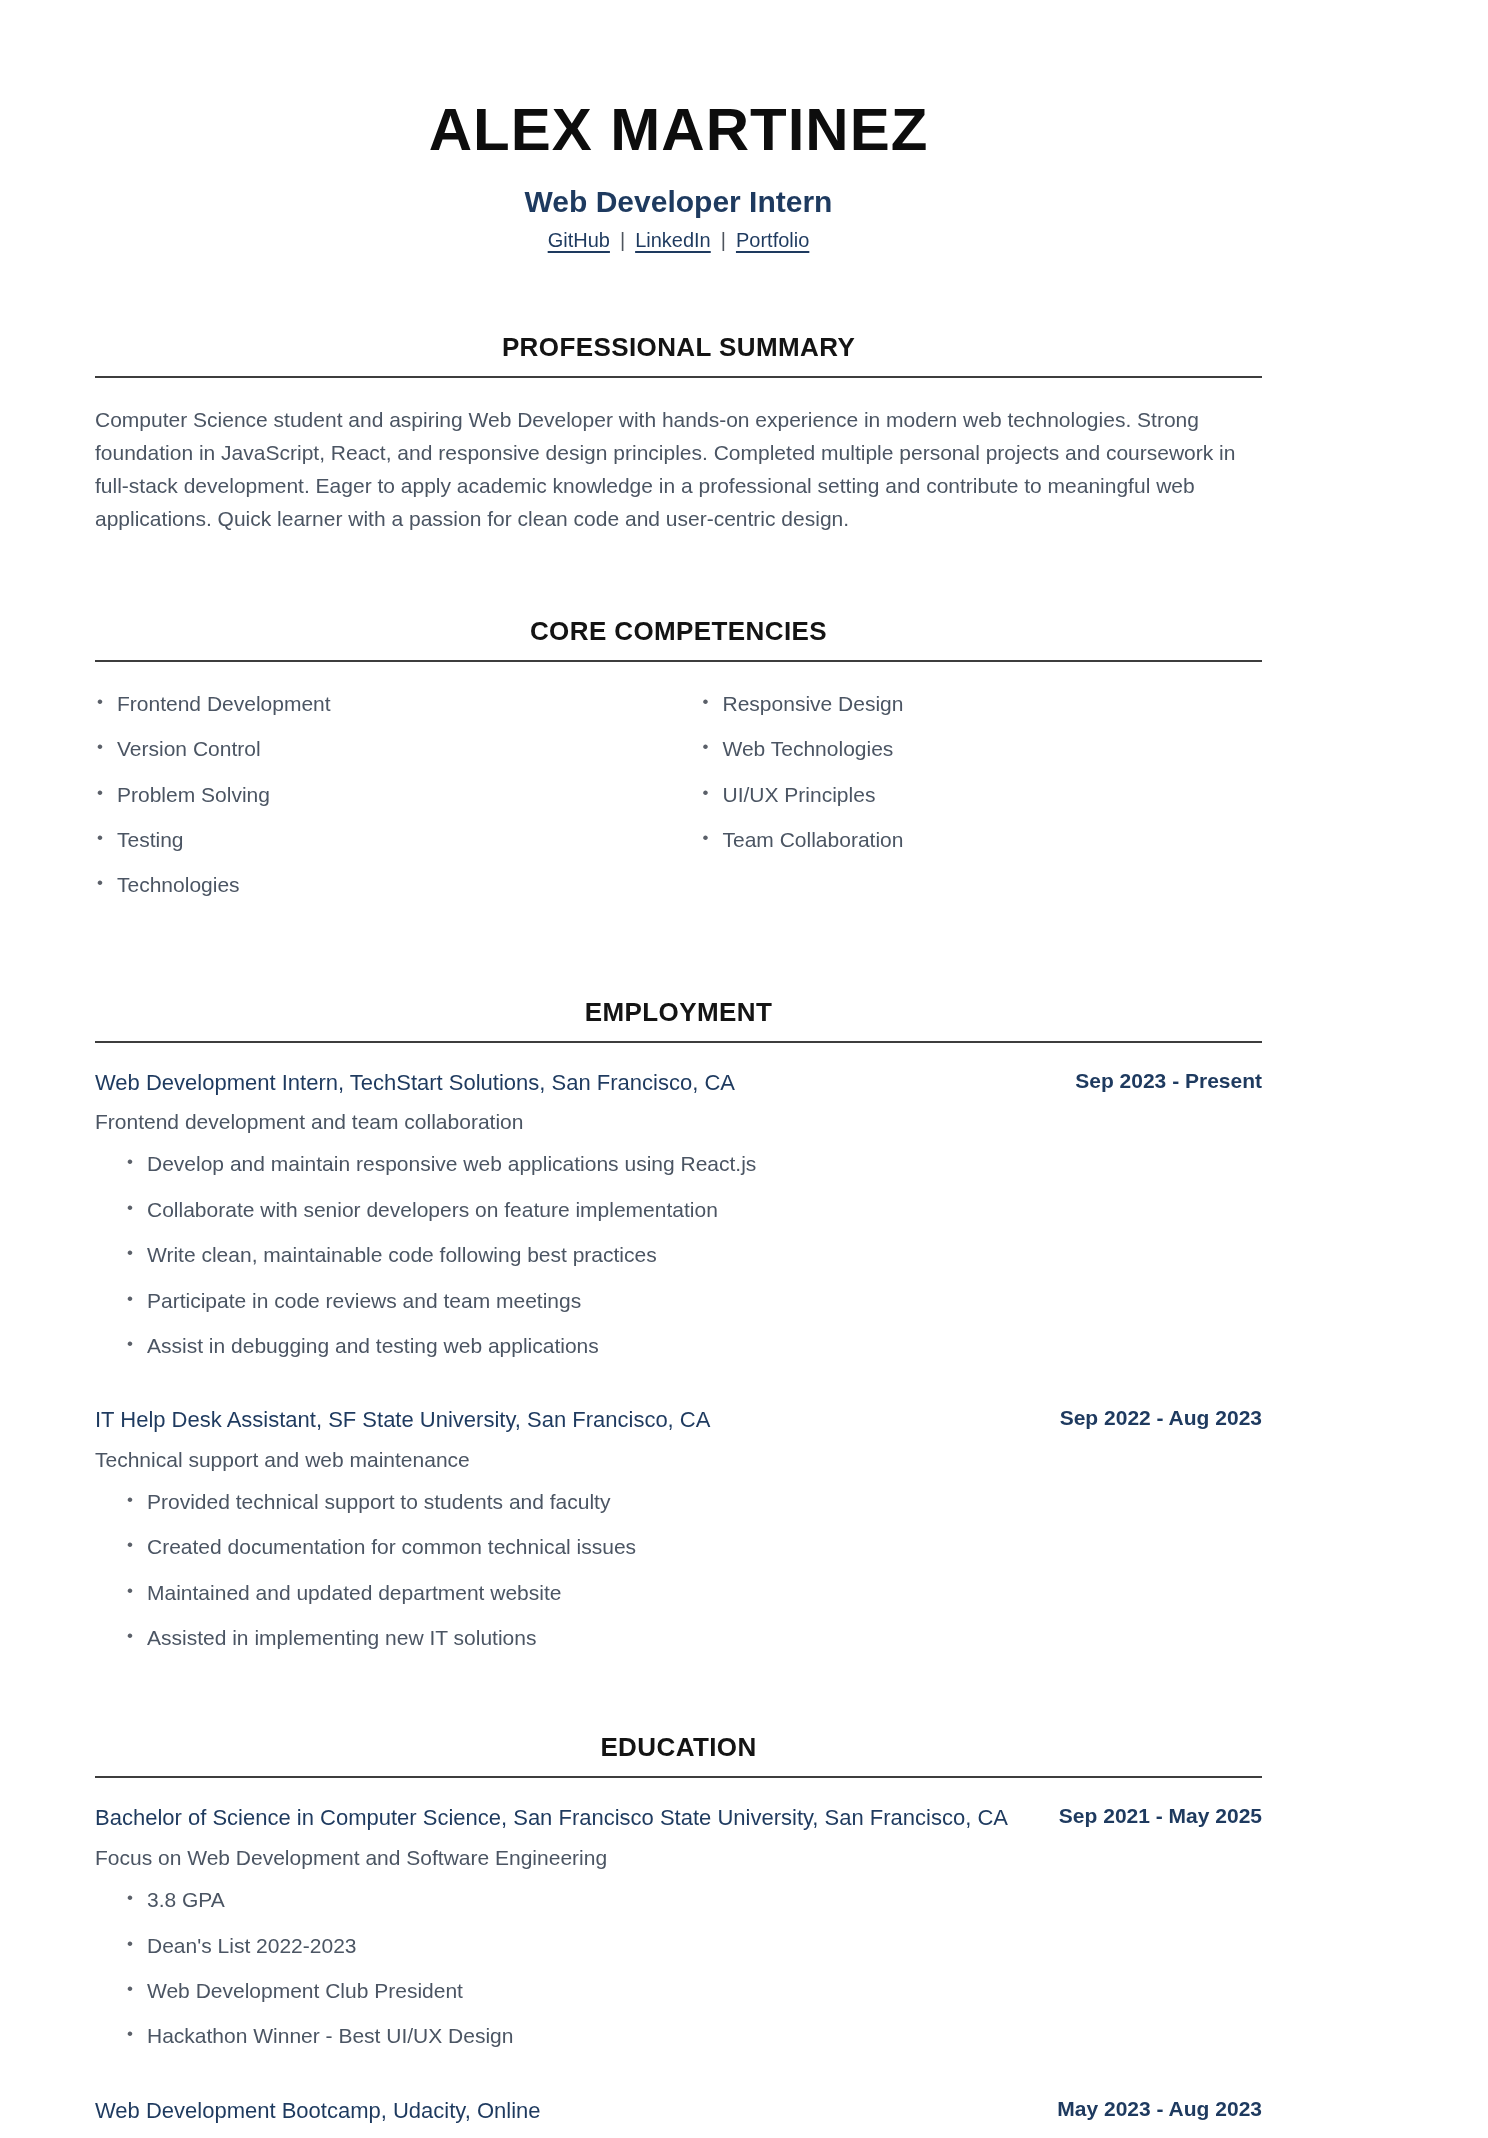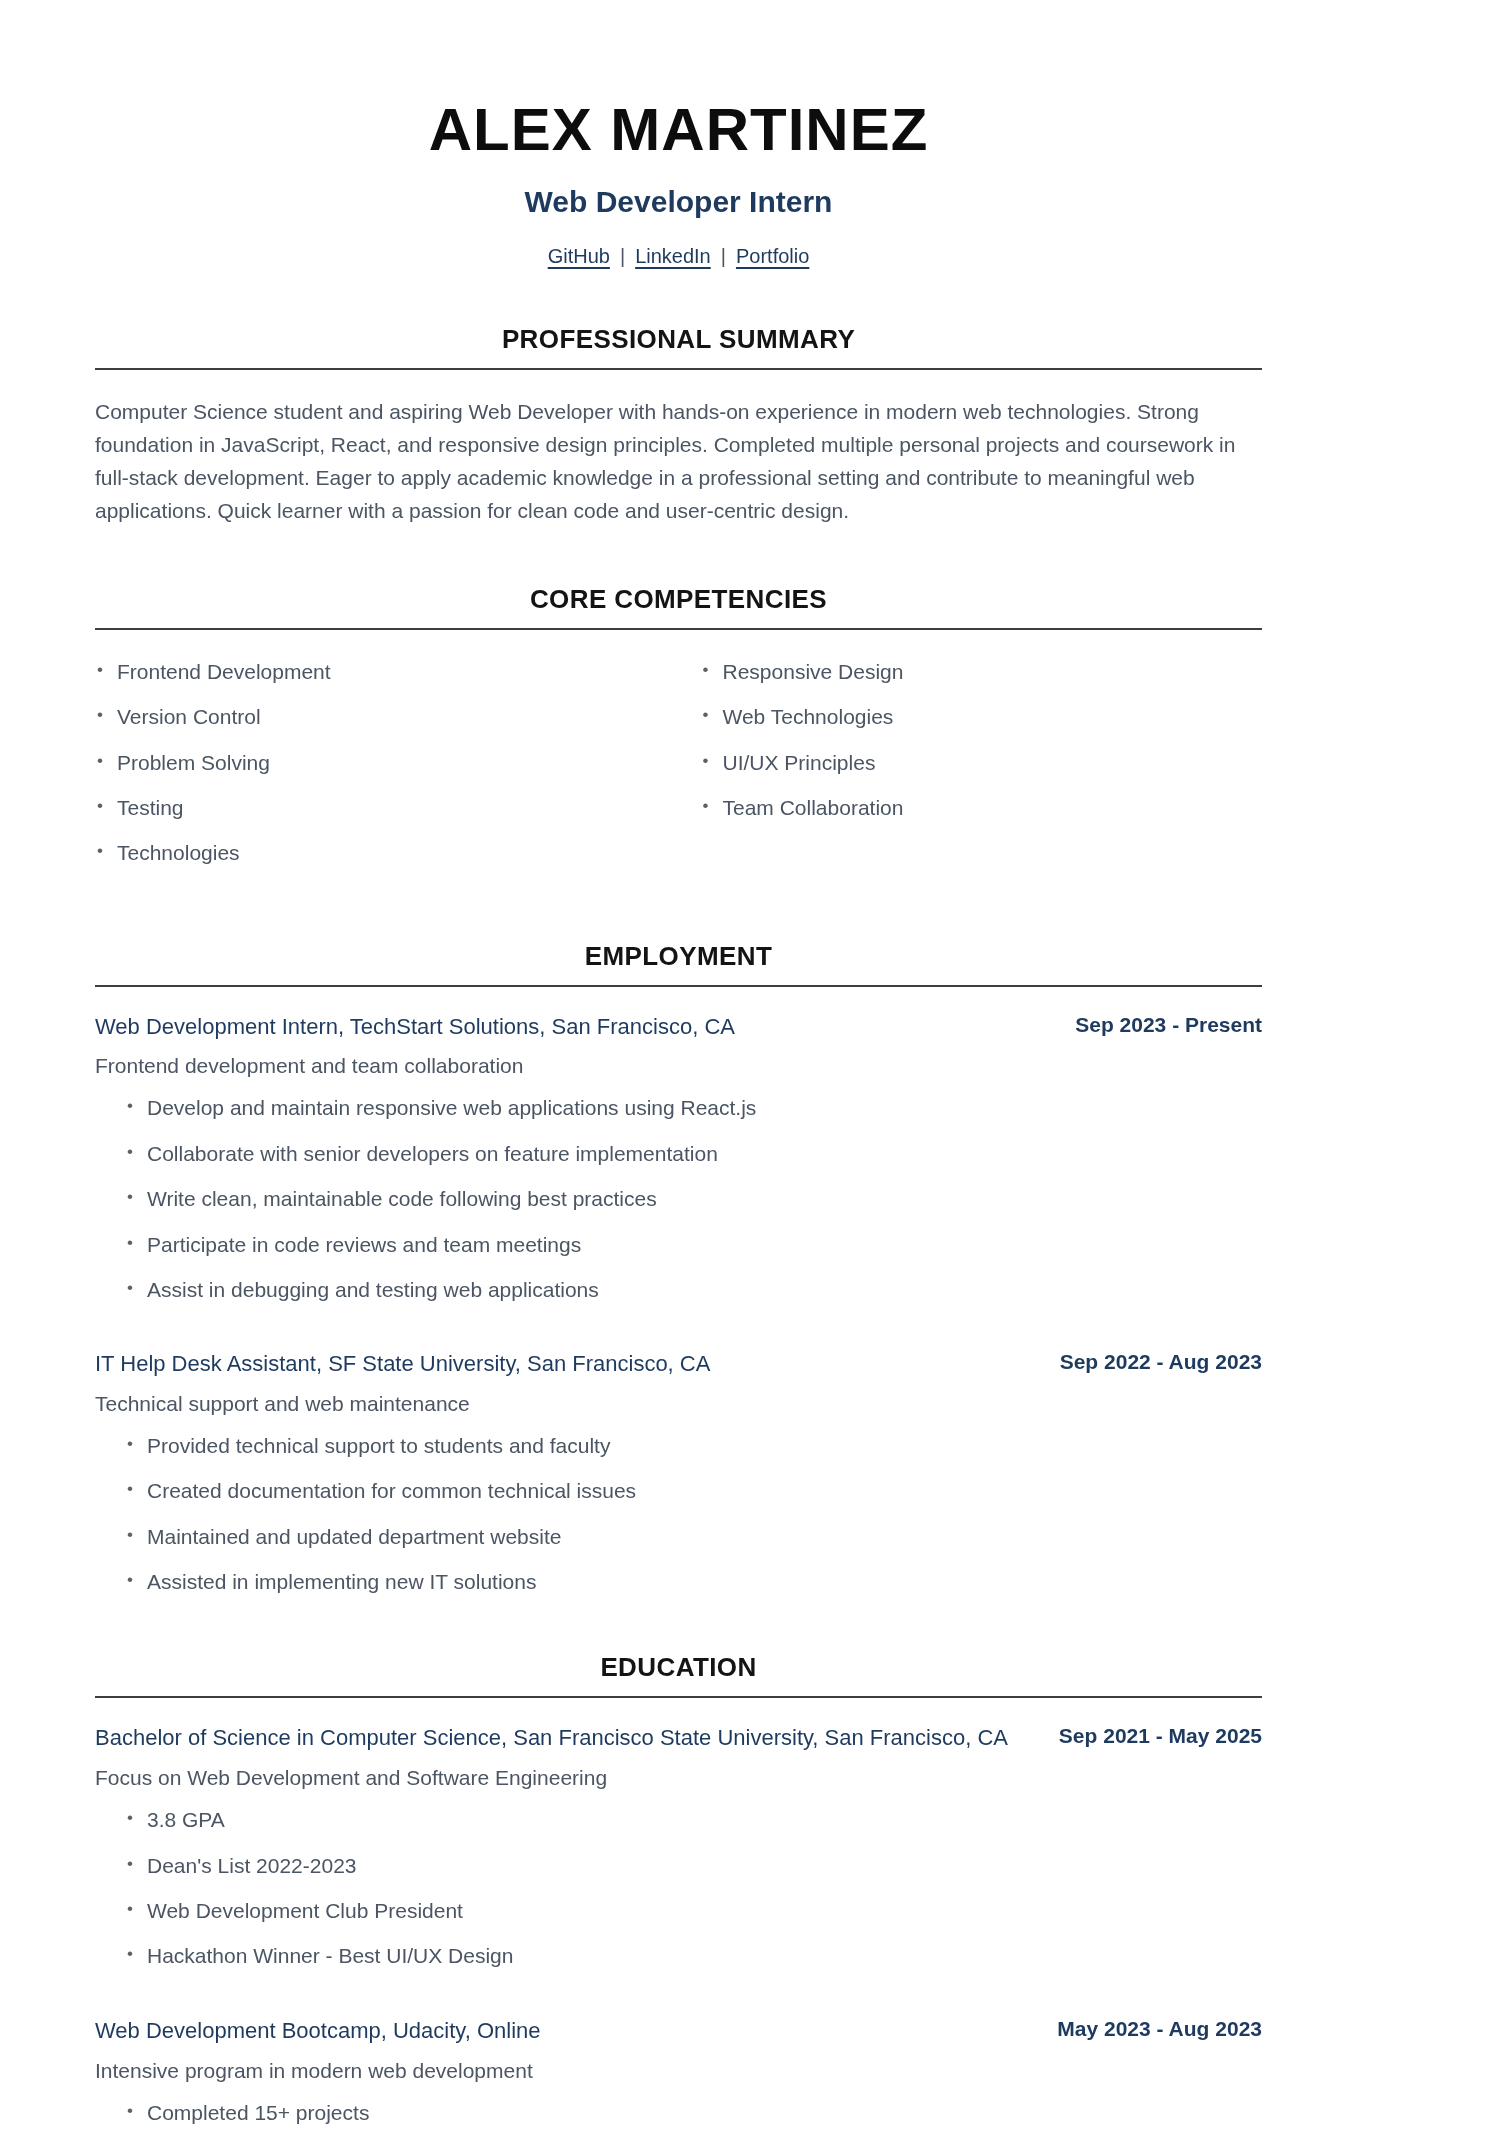--- a/index.html
+++ b/index.html
@@ -35,29 +35,29 @@
     font-size:30px;
     font-weight:700;
     color:var(--accent);
   }
   .contact{
     margin-top:14px;
     font-size:20px;
     color:#4e545d;
   }
   .contact .sep,.links .sep{margin:0 10px;color:#4e545d;}
-  .links{margin-top:26px;font-size:20px;}
+  .links{margin-top:10px;font-size:20px;}
   .links a{
     color:var(--accent);
     text-decoration:underline;
     text-underline-offset:4px;
     cursor:pointer;
   }
   
-  .sec{margin-top:56px;}
+  .sec{margin-top:80px;}
   .sec-h{
     text-align:center;
     font-size:26px;
     font-weight:700;
     color:var(--heading);
     letter-spacing:0.4px;
   }
   .rule{
     border-bottom:2px solid var(--rule);
     margin-top:13px;

